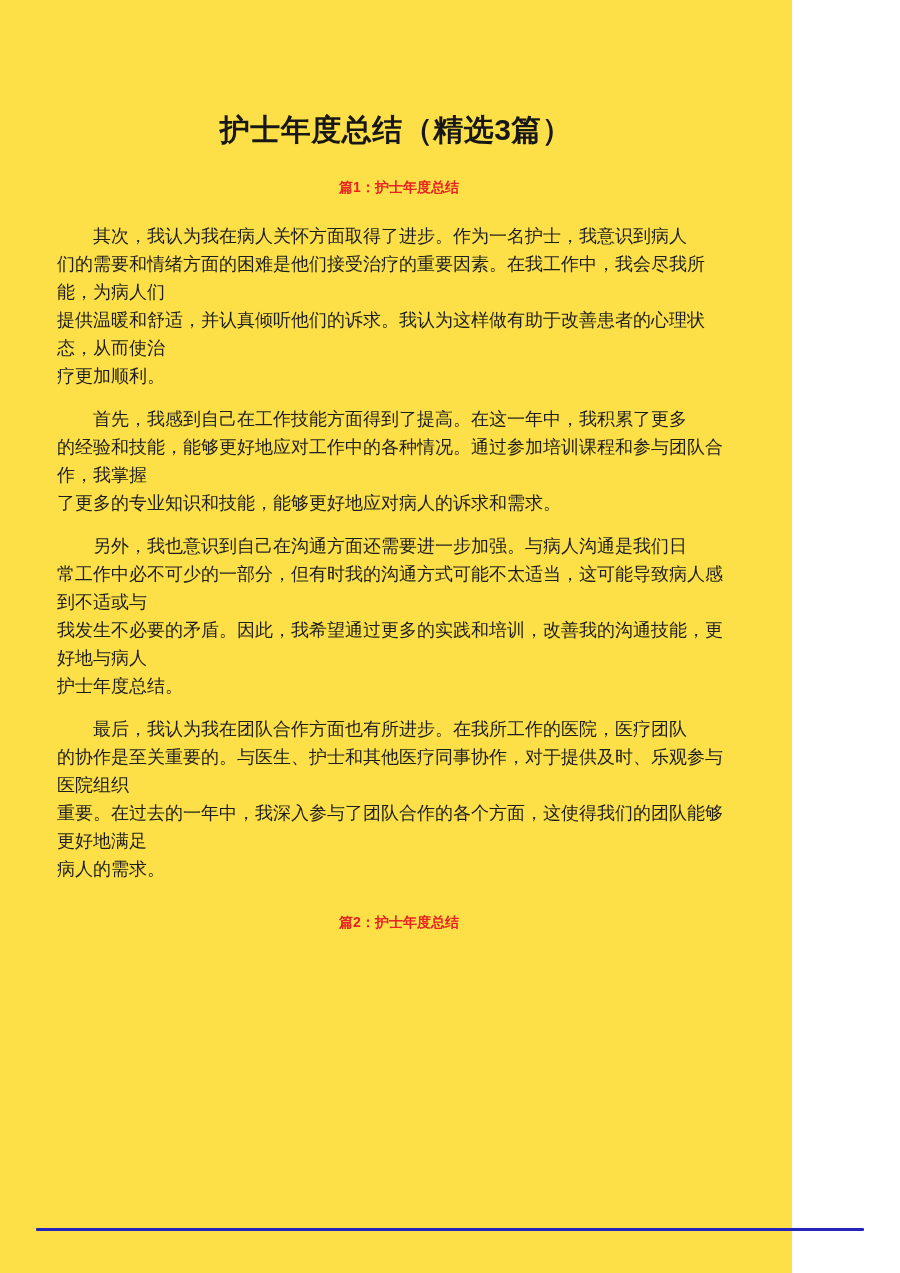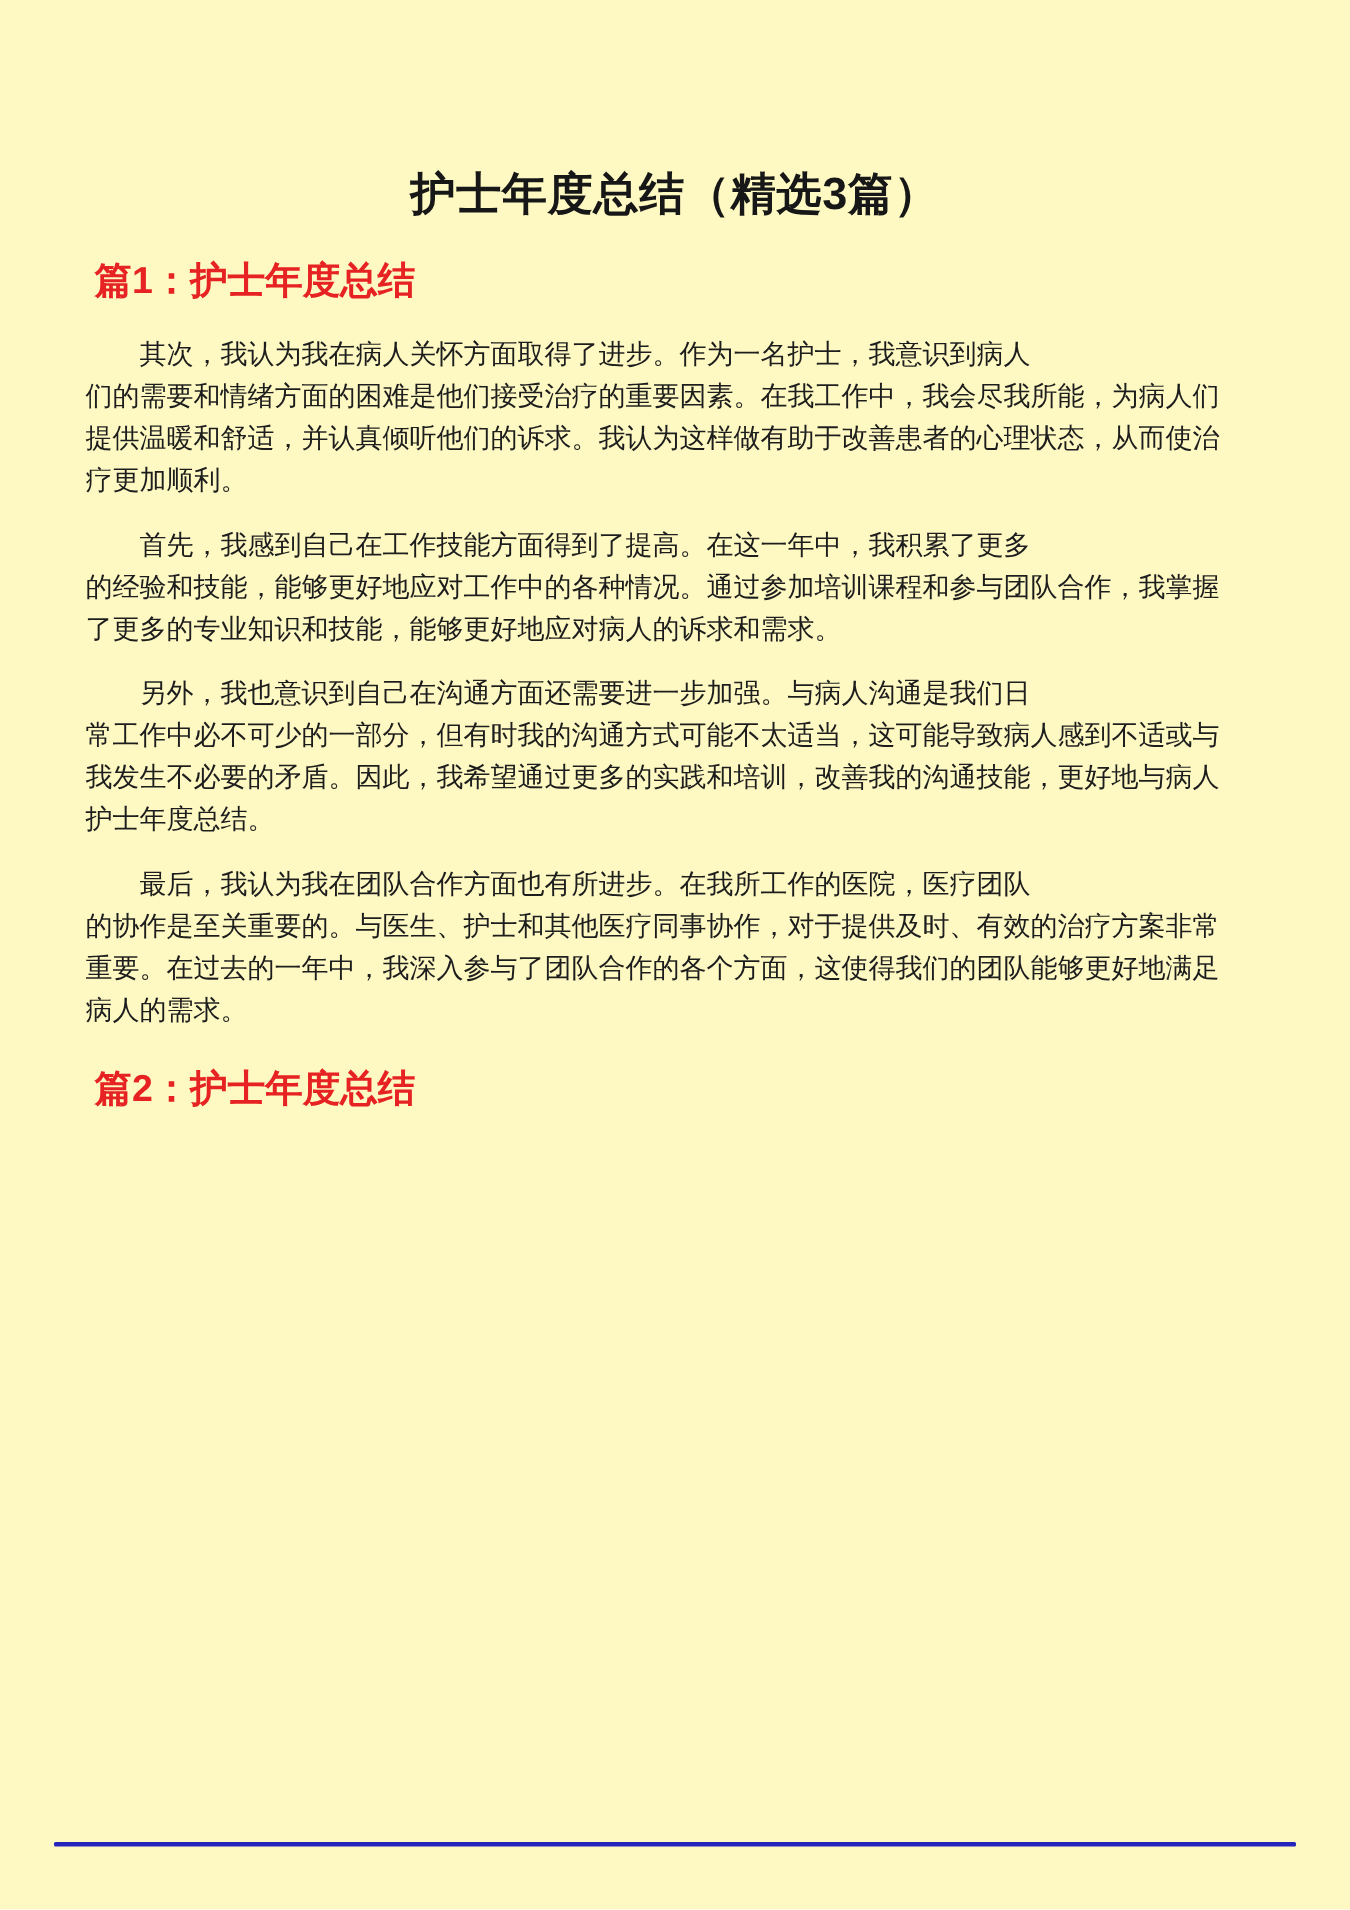--- a/index.html
+++ b/index.html
@@ -9,43 +9,44 @@
   }
   body {
     width: 900px;
     height: 1273px;
     font-family: "Liberation Sans", sans-serif;
     position: relative;
     overflow: hidden;
   }
   .page {
     position: relative;
-    width: 900px;
+    width: 792px;
     height: 1273px;
-    background: #fef9c3;
+    background: #fde047;
   }
   .doc-title {
     margin: 0;
     padding-top: 112px;
     text-align: center;
     font-size: 30px;
     line-height: 36px;
     font-weight: bold;
     color: #171717;
     letter-spacing: 0.5px;
   }
   .content {
     padding: 0 57px;
   }
   .section-heading {
-    font-size: 25px;
+    font-size: 14px;
     line-height: 26px;
     font-weight: bold;
     color: #e62222;
     margin: 26px 0 22px 6px;
+    text-align: center;
   }
   .para {
     font-size: 18px;
     line-height: 28px;
     color: #1d1d1d;
     margin: 0 0 15px 0;
     text-indent: 2em;
     white-space: pre-line;
     word-break: break-all;
   }
@@ -75,21 +76,21 @@
 提供温暖和舒适，并认真倾听他们的诉求。我认为这样做有助于改善患者的心理状态，从而使治
 疗更加顺利。</p>
     <p class="para">首先，我感到自己在工作技能方面得到了提高。在这一年中，我积累了更多
 的经验和技能，能够更好地应对工作中的各种情况。通过参加培训课程和参与团队合作，我掌握
 了更多的专业知识和技能，能够更好地应对病人的诉求和需求。</p>
     <p class="para">另外，我也意识到自己在沟通方面还需要进一步加强。与病人沟通是我们日
 常工作中必不可少的一部分，但有时我的沟通方式可能不太适当，这可能导致病人感到不适或与
 我发生不必要的矛盾。因此，我希望通过更多的实践和培训，改善我的沟通技能，更好地与病人
 护士年度总结。</p>
     <p class="para">最后，我认为我在团队合作方面也有所进步。在我所工作的医院，医疗团队
-的协作是至关重要的。与医生、护士和其他医疗同事协作，对于提供及时、有效的治疗方案非常
+的协作是至关重要的。与医生、护士和其他医疗同事协作，对于提供及时、乐观参与医院组织
 重要。在过去的一年中，我深入参与了团队合作的各个方面，这使得我们的团队能够更好地满足
 病人的需求。</p>
 
     <h2 class="section-heading">篇2：护士年度总结</h2>
 
 
   </div>
 
   <div class="divider"></div>
 

